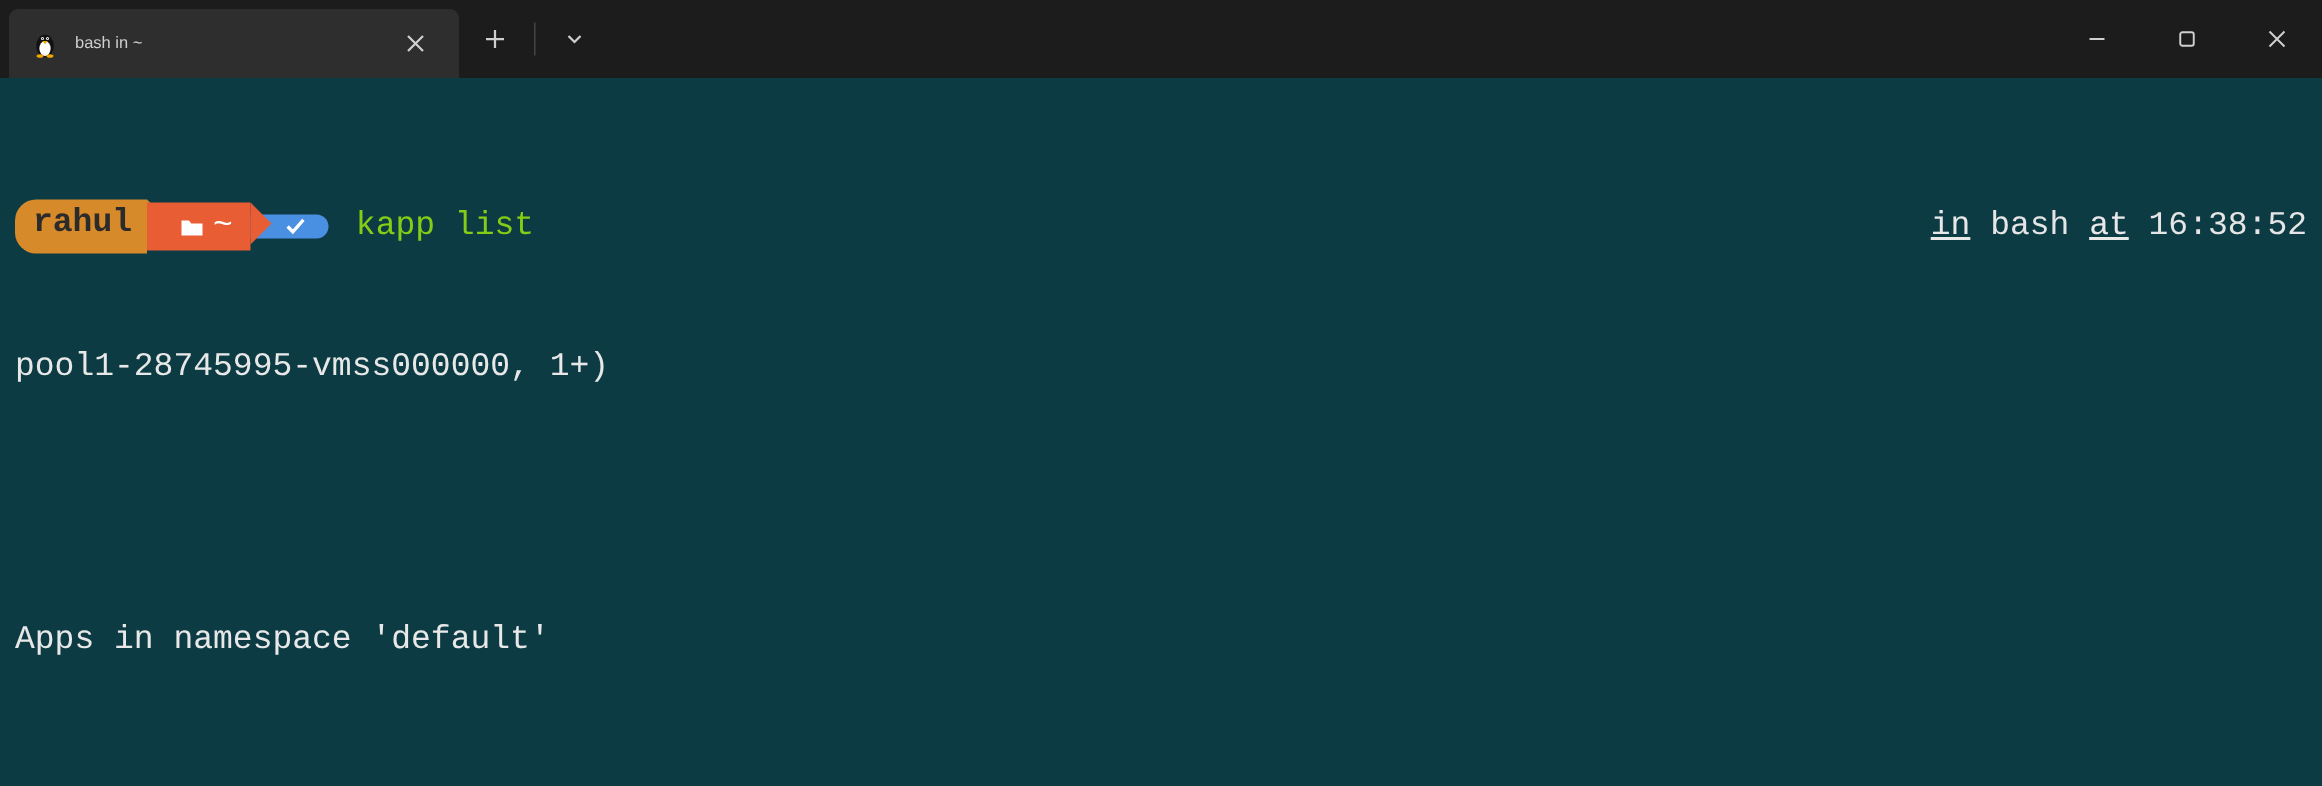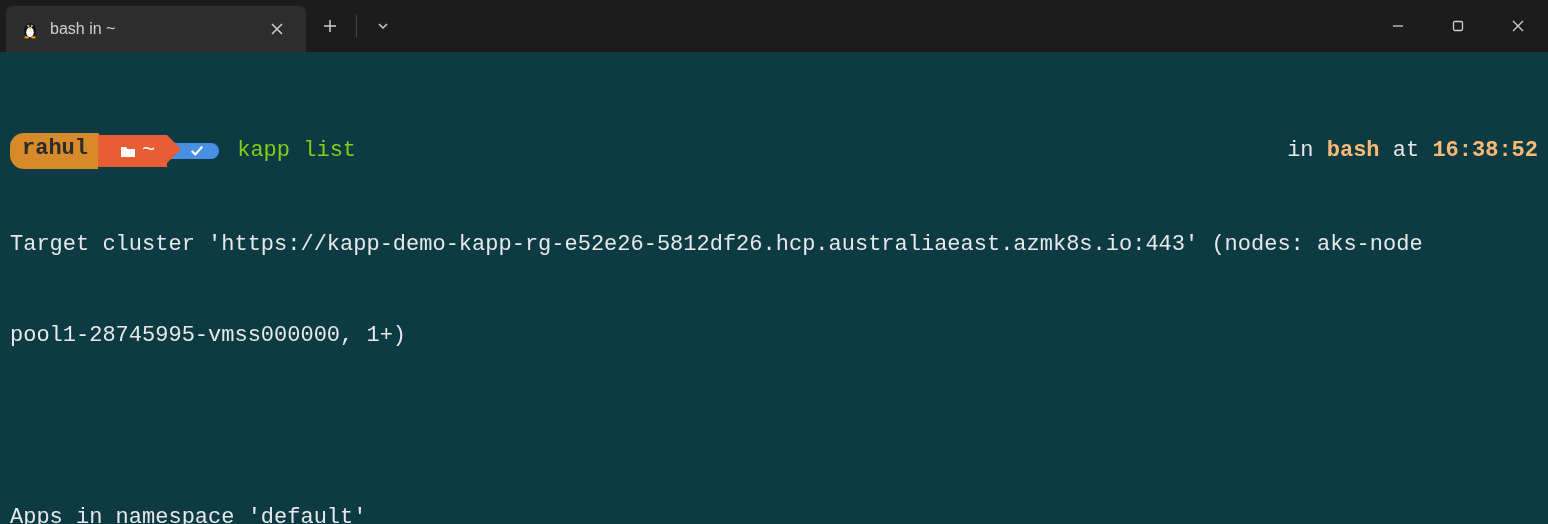--- a/index.html
+++ b/index.html
@@ -25,21 +25,21 @@
     padding: 0 14px;
     min-width: 300px;
     background: #2e2e2e;
     border-radius: 6px 6px 0 0;
     margin-top: 6px;
     margin-left: 6px;
     position: relative;
   }
   .tab-title {
     font-family: "Segoe UI", sans-serif;
-    font-size: 16px;
+    font-size: 11px;
     flex: 1;
     white-space: nowrap;
     overflow: hidden;
   }
   .tab-close {
     width: 30px; height: 30px;
     display: flex; align-items: center; justify-content: center;
     border-radius: 4px;
     cursor: pointer;
     font-size: 14px;
@@ -111,22 +111,22 @@
     padding: 1px 14px 1px 22px;
     border-radius: 0 14px 14px 0;
     color: #fff;
     display:flex; align-items:center;
   }
   .cmd { margin-left: 18px; color: #84cc16; }
   .right-info {
     margin-left: auto;
     color: #e8e8e8;
   }
-  .c-blue  { color: #fdba74; font-weight: bold; }
-  .c-white { color: #e8e8e8; }
+  .c-blue  { color: #e5e5e5; }
+  .c-white { color: #e8e8e8; text-decoration: underline; }
   .table-line { white-space: pre; }
   .penguin-icon {
     width: 20px; height: 20px;
     display:inline-flex; align-items:center; justify-content:center;
   }
   .folder-icon, .tilde-icon, .check-icon {
     display:inline-flex; align-items:center; justify-content:center;
   }
 </style>
 </head>
@@ -200,21 +200,20 @@
     <span class="seg-status">
       <span class="check-icon">
         <svg viewBox="0 0 16 16" width="16" height="14">
             <path d="M2 8 L6 12 L14 3" stroke="#fff" stroke-width="2.5" fill="none"></path>
           </svg>
       </span>
     </span>
     <span class="cmd">kapp list</span>
     <span class="right-info"><span class="c-white">in</span> <span class="c-blue">bash</span> <span class="c-white">at</span> <span class="c-blue">16:38:52</span></span>
   </div>
-  <div class="table-line">Target cluster 'https://kapp-demo-kapp-rg-e52e26-5812df26.hcp.australiaeast.azmk8s.io:443' (nodes: aks-node</div>
   <div class="table-line">pool1-28745995-vmss000000, 1+)</div>
   <div class="table-line"> </div>
   <div class="table-line">Apps in namespace 'default'</div>
   
   
   
   
   
   
   

